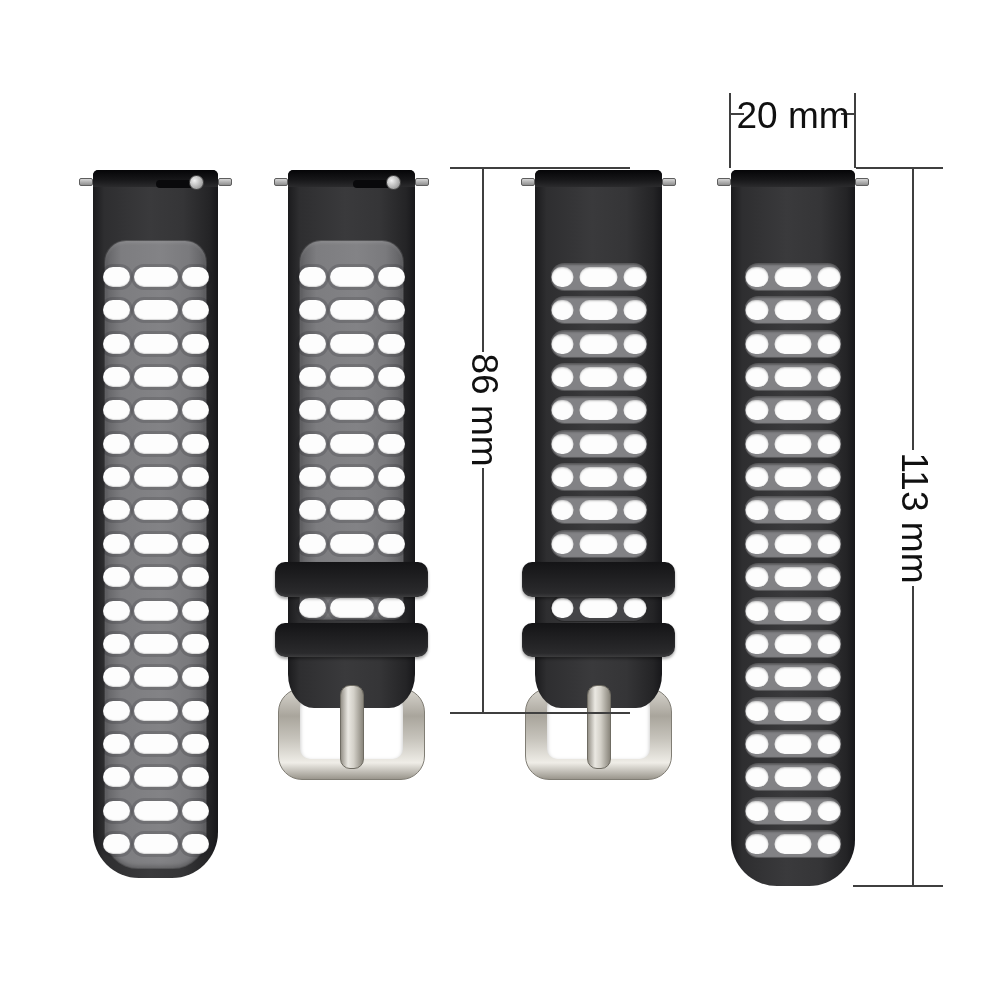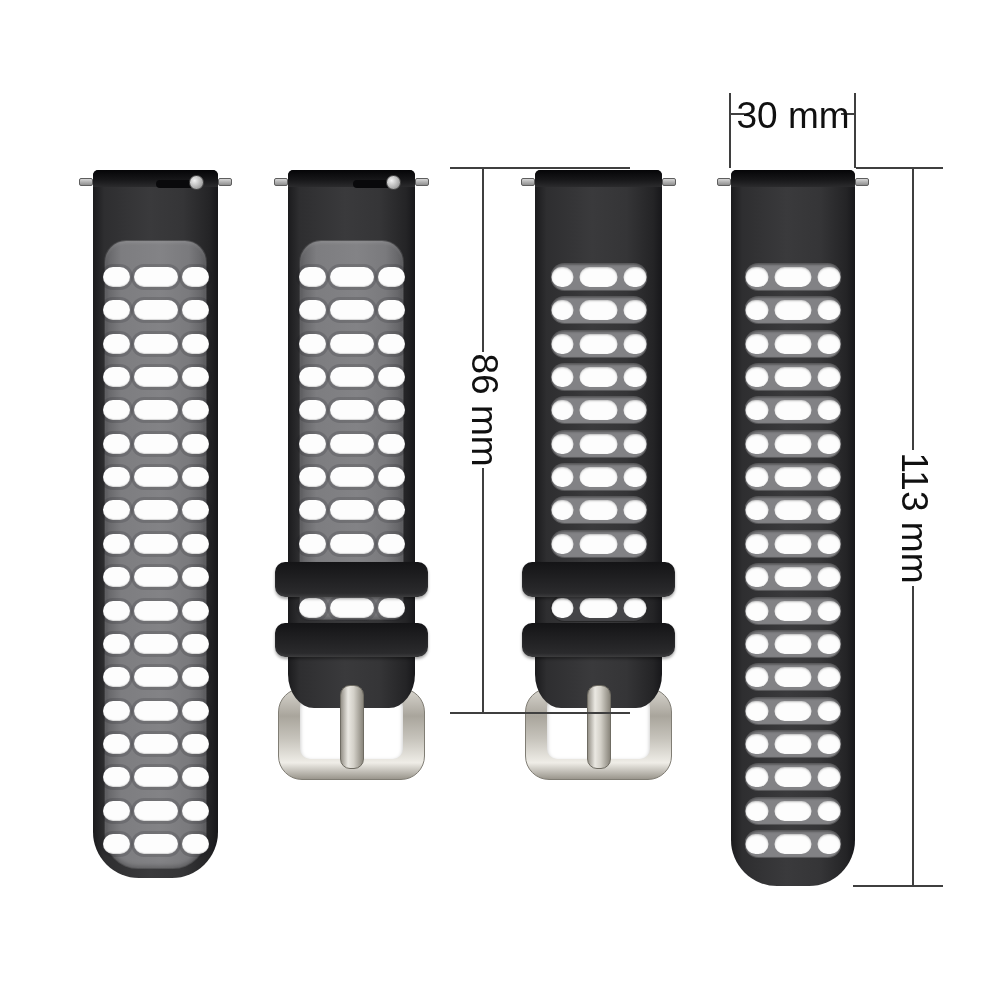--- a/index.html
+++ b/index.html
@@ -392,21 +392,21 @@
         <div class="pin pin-left"></div>
         <div class="pin pin-right"></div>
       </div>
     </div>
 
   <div>
     <div class="dline" style="left:729px;top:93px;width:2px;height:75px;"></div>
     <div class="dline" style="left:854px;top:93px;width:2px;height:75px;"></div>
     <div class="dline" style="left:731px;top:113px;width:13px;height:2px;"></div>
     <div class="dline" style="left:841px;top:113px;width:14px;height:2px;"></div>
-    <div class="dim-label horiz" style="left:731px;top:95px;width:124px;">30 mm</div>
+    <div class="dim-label horiz" style="left:731px;top:95px;width:124px;">20 mm</div>
   </div>
 
   <div>
     <div class="dline" style="left:450px;top:167px;width:180px;height:2px;"></div>
     <div class="dline" style="left:482px;top:168px;width:2px;height:184px;"></div>
     <div class="dline" style="left:482px;top:468px;width:2px;height:245px;"></div>
     <div class="dline" style="left:450px;top:712px;width:180px;height:2px;"></div>
     <div class="dim-label vert" style="left:484px;top:410px;">86 mm</div>
   </div>
 

